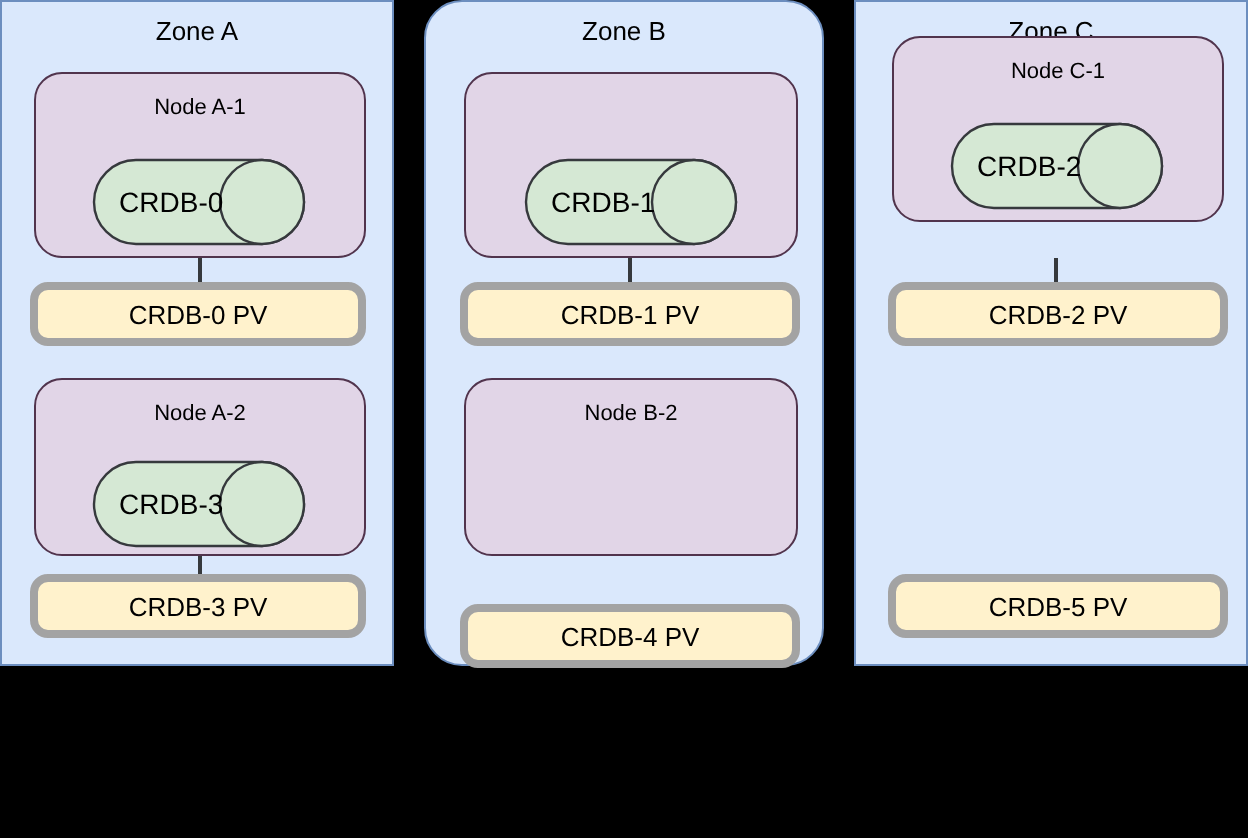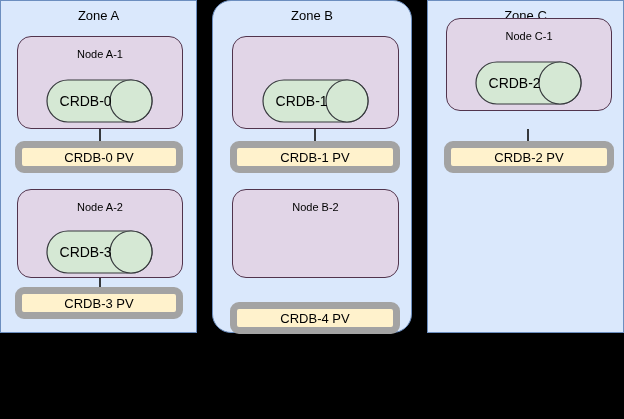--- a/index.html
+++ b/index.html
@@ -57,21 +57,21 @@
     text-align: center;
     font-size: 11px;
     line-height: 16px;
     white-space: nowrap;
   }
 
   .pv {
     position: absolute;
     background: #ffe6cc1f;
     background: #fff2cc;
-    border: 7px solid #a3a3a3;
+    border: 4px solid #a3a3a3;
     border-radius: 9px;
     box-sizing: border-box;
     display: flex;
     align-items: center;
     justify-content: center;
     font-size: 13px;
   }
 
   .cyl {
     position: absolute;
@@ -177,15 +177,18 @@
         </svg>
         <div class="cyl-label">CRDB-2</div>
       </div>
     </div>
     <div class="connector" style="left:99px; top:128px; height:13px;"></div>
 
     <div class="pv" style="left:16px; top:140px; width:170px; height:32px;">
       <span>CRDB-2 PV</span>
     </div>
 
+    <div class="pv" style="left:16px; top:286px; width:170px; height:32px;">
+      <span>CRDB-5 PV</span>
+    </div>
   </div>
 
 </div>
 
 </body></html>

